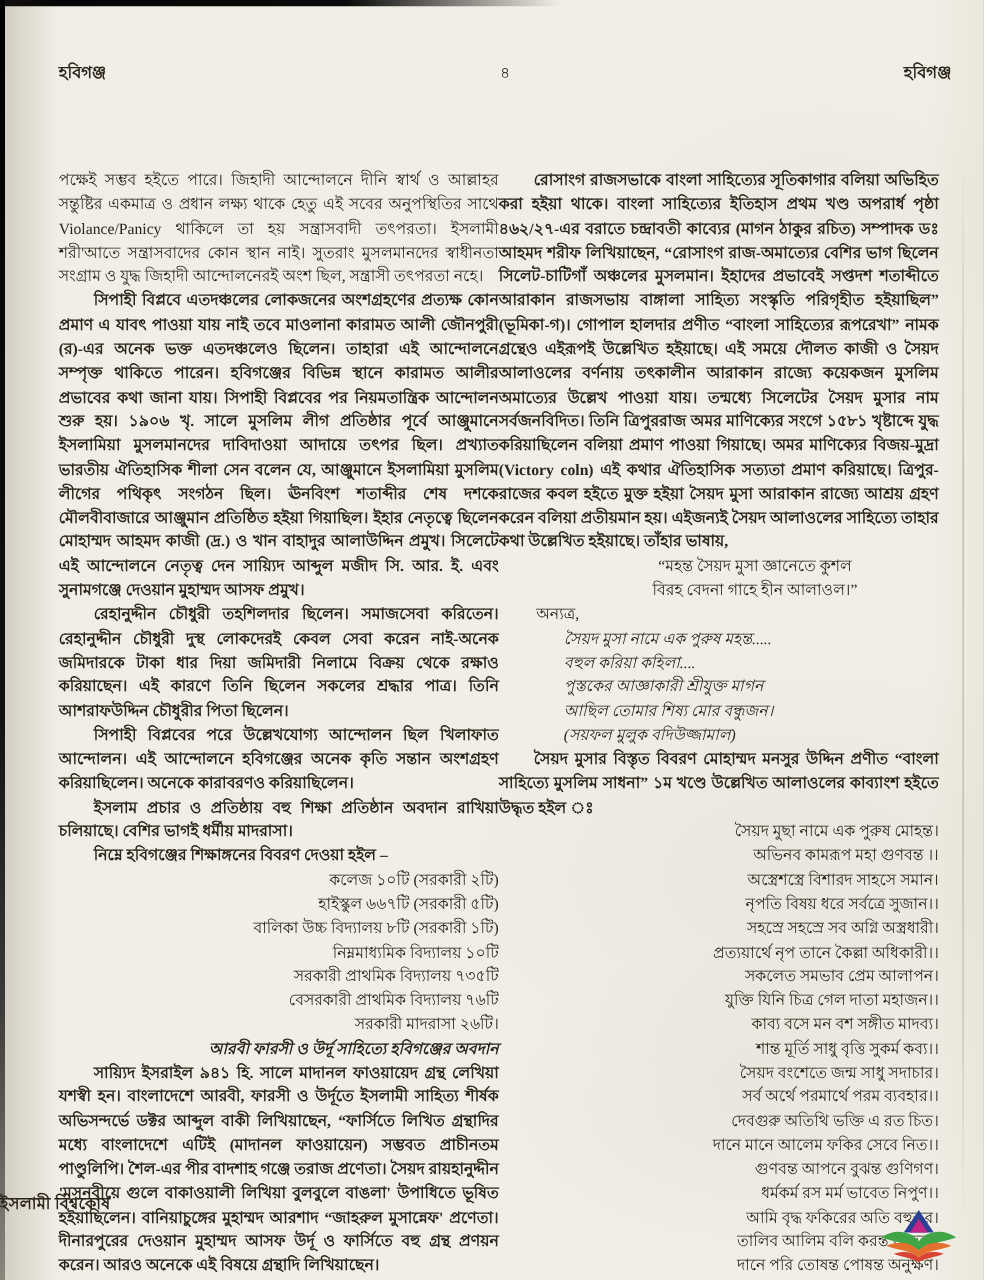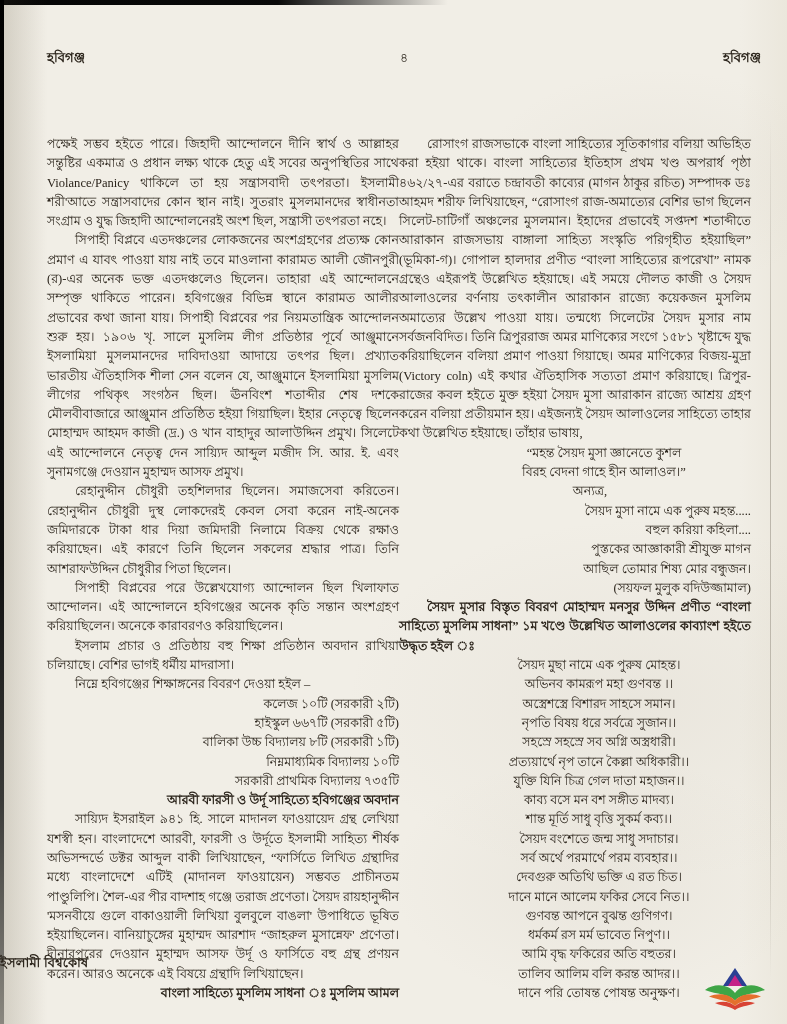--- a/index.html
+++ b/index.html
@@ -30,28 +30,28 @@
   .header{position:absolute;top:48px;left:47px;right:26px;height:18px;
     font-size:13.2px;font-weight:bold;}
   .header .left{position:absolute;left:0;top:0;}
   .header .right{position:absolute;right:0;top:0;}
   .header .num{position:absolute;left:0;right:0;top:1px;text-align:center;
     font-size:12.5px;font-weight:normal;}
   
   .content{position:absolute;top:89px;left:47px;display:flex;gap:0;margin-top:46px;}
   .col{width:352px;font-size:12.55px;line-height:19.3px;text-align:justify;}
   .col p{margin:0;}
-  .p-indent{text-indent:28px;}
+  .p-indent{text-indent:28px;font-weight:bold;}
   .stat-line,.lc-heading{margin-left:28px !important;text-align:right;}
-  .lc-heading{font-weight:bold;}
+  .lc-heading{font-weight:bold;font-style:italic;}
   .quote-line{margin-left:58px !important;text-align:center;}
-  .verse-line{margin-left:52px !important;text-align:right;}
-  .elsewhere{margin-left:30px !important;text-align:center;}
+  .verse-line{margin-left:52px !important;text-align:left;font-style:italic;}
+  .elsewhere{margin-left:30px !important;text-align:left;}
   .bold-para{font-weight:bold;}
-  .poem-line{margin-left:48px !important;text-align:center;}
+  .poem-line{margin-left:48px !important;text-align:right;}
   
   .footer-title{position:absolute;bottom:50px;left:0;right:0;text-align:left;
     font-size:13px;font-weight:bold;letter-spacing:0.2px;}
   .logo{position:absolute;right:20px;bottom:12px;width:64px;height:48px;}
 </style>
 </head>
 <body>
 
 <div class="page">
 
@@ -73,20 +73,22 @@
       <p class="p-indent">সিপাহী বিপ্লবে এতদঞ্চলের লোকজনের অংশগ্রহণের প্রত্যক্ষ কোন প্রমাণ এ যাবৎ পাওয়া যায় নাই তবে মাওলানা কারামত আলী জৌনপুরী (র)-এর অনেক ভক্ত এতদঞ্চলেও ছিলেন। তাহারা এই আন্দোলনে সম্পৃক্ত থাকিতে পারেন। হবিগঞ্জের বিভিন্ন স্থানে কারামত আলীর প্রভাবের কথা জানা যায়। সিপাহী বিপ্লবের পর নিয়মতান্ত্রিক আন্দোলন শুরু হয়। ১৯০৬ খৃ. সালে মুসলিম লীগ প্রতিষ্ঠার পূর্বে আঞ্জুমানে ইসলামিয়া মুসলমানদের দাবিদাওয়া আদায়ে তৎপর ছিল। প্রখ্যাত ভারতীয় ঐতিহাসিক শীলা সেন বলেন যে, আঞ্জুমানে ইসলামিয়া মুসলিম লীগের পথিকৃৎ সংগঠন ছিল। ঊনবিংশ শতাব্দীর শেষ দশকে মৌলবীবাজারে আঞ্জুমান প্রতিষ্ঠিত হইয়া গিয়াছিল। ইহার নেতৃত্বে ছিলেন মোহাম্মদ আহমদ কাজী (দ্র.) ও খান বাহাদুর আলাউদ্দিন প্রমুখ। সিলেটে এই আন্দোলনে নেতৃত্ব দেন সায়্যিদ আব্দুল মজীদ সি. আর. ই. এবং সুনামগঞ্জে দেওয়ান মুহাম্মদ আসফ প্রমুখ।</p>
       <p class="p-indent">রেহানুদ্দীন চৌধুরী তহশিলদার ছিলেন। সমাজসেবা করিতেন। রেহানুদ্দীন চৌধুরী দুস্থ লোকদেরই কেবল সেবা করেন নাই-অনেক জমিদারকে টাকা ধার দিয়া জমিদারী নিলামে বিক্রয় থেকে রক্ষাও করিয়াছেন। এই কারণে তিনি ছিলেন সকলের শ্রদ্ধার পাত্র। তিনি আশরাফউদ্দিন চৌধুরীর পিতা ছিলেন।</p>
       <p class="p-indent">সিপাহী বিপ্লবের পরে উল্লেখযোগ্য আন্দোলন ছিল খিলাফাত আন্দোলন। এই আন্দোলনে হবিগঞ্জের অনেক কৃতি সন্তান অংশগ্রহণ করিয়াছিলেন। অনেকে কারাবরণও করিয়াছিলেন।</p>
       <p class="p-indent">ইসলাম প্রচার ও প্রতিষ্ঠায় বহু শিক্ষা প্রতিষ্ঠান অবদান রাখিয়া চলিয়াছে। বেশির ভাগই ধর্মীয় মাদরাসা।</p>
       <p class="p-indent">নিম্নে হবিগঞ্জের শিক্ষাঙ্গনের বিবরণ দেওয়া হইল –</p>
       <p class="stat-line">কলেজ ১০টি (সরকারী ২টি)</p>
       <p class="stat-line">হাইস্কুল ৬৬৭টি (সরকারী ৫টি)</p>
       <p class="stat-line">বালিকা উচ্চ বিদ্যালয় ৮টি (সরকারী ১টি)</p>
       <p class="stat-line">নিম্নমাধ্যমিক বিদ্যালয় ১০টি</p>
       <p class="stat-line">সরকারী প্রাথমিক বিদ্যালয় ৭৩৫টি</p>
+      <p class="stat-line">বেসরকারী প্রাথমিক বিদ্যালয় ৭৬টি</p>
+      <p class="stat-line">সরকারী মাদরাসা ২৬টি।</p>
       <p class="lc-heading">আরবী ফারসী ও উর্দূ সাহিত্যে হবিগঞ্জের অবদান</p>
       <p class="p-indent">সায়্যিদ ইসরাইল ৯৪১ হি. সালে মাদানল ফাওয়ায়েদ গ্রন্থ লেখিয়া যশস্বী হন। বাংলাদেশে আরবী, ফারসী ও উর্দূতে ইসলামী সাহিত্য শীর্ষক অভিসন্দর্ভে ডক্টর আব্দুল বাকী লিখিয়াছেন, “ফার্সিতে লিখিত গ্রন্থাদির মধ্যে বাংলাদেশে এটিই (মাদানল ফাওয়ায়েন) সম্ভবত প্রাচীনতম পাণ্ডুলিপি। শৈল-এর পীর বাদশাহ গঞ্জে তরাজ প্রণেতা। সৈয়দ রায়হানুদ্দীন 'মসনবীয়ে গুলে বাকাওয়ালী লিখিয়া বুলবুলে বাঙলা' উপাধিতে ভূষিত হইয়াছিলেন। বানিয়াচুঙ্গের মুহাম্মদ আরশাদ “জাহরুল মুসান্নেফ' প্রণেতা। দীনারপুরের দেওয়ান মুহাম্মদ আসফ উর্দূ ও ফার্সিতে বহু গ্রন্থ প্রণয়ন করেন। আরও অনেকে এই বিষয়ে গ্রন্থাদি লিখিয়াছেন।</p>
       <p class="lc-heading">বাংলা সাহিত্যে মুসলিম সাধনা ঃ মুসলিম আমল</p>
     </div>
 
     <div class="col">
       <p class="p-indent">রোসাংগ রাজসভাকে বাংলা সাহিত্যের সূতিকাগার বলিয়া অভিহিত করা হইয়া থাকে। বাংলা সাহিত্যের ইতিহাস প্রথম খণ্ড অপরার্ধ পৃষ্ঠা ৪৬২/২৭-এর বরাতে চন্দ্রাবতী কাব্যের (মাগন ঠাকুর রচিত) সম্পাদক ডঃ আহমদ শরীফ লিখিয়াছেন, “রোসাংগ রাজ-অমাত্যের বেশির ভাগ ছিলেন সিলেট-চাটিগাঁ অঞ্চলের মুসলমান। ইহাদের প্রভাবেই সপ্তদশ শতাব্দীতে আরাকান রাজসভায় বাঙ্গালা সাহিত্য সংস্কৃতি পরিগৃহীত হইয়াছিল” (ভূমিকা-গ)। গোপাল হালদার প্রণীত “বাংলা সাহিত্যের রূপরেখা” নামক গ্রন্থেও এইরূপই উল্লেখিত হইয়াছে। এই সময়ে দৌলত কাজী ও সৈয়দ আলাওলের বর্ণনায় তৎকালীন আরাকান রাজ্যে কয়েকজন মুসলিম অমাত্যের উল্লেখ পাওয়া যায়। তন্মধ্যে সিলেটের সৈয়দ মুসার নাম সর্বজনবিদিত। তিনি ত্রিপুররাজ অমর মাণিক্যের সংগে ১৫৮১ খৃষ্টাব্দে যুদ্ধ করিয়াছিলেন বলিয়া প্রমাণ পাওয়া গিয়াছে। অমর মাণিক্যের বিজয়-মুদ্রা (Victory coln) এই কথার ঐতিহাসিক সত্যতা প্রমাণ করিয়াছে। ত্রিপুর-রাজের কবল হইতে মুক্ত হইয়া সৈয়দ মুসা আরাকান রাজ্যে আশ্রয় গ্রহণ করেন বলিয়া প্রতীয়মান হয়। এইজন্যই সৈয়দ আলাওলের সাহিত্যে তাহার কথা উল্লেখিত হইয়াছে। তাঁহার ভাষায়,</p>
       <p class="quote-line">“মহন্ত সৈয়দ মুসা জ্ঞানেতে কুশল</p>
       <p class="quote-line">বিরহ বেদনা গাহে হীন আলাওল।”</p>
       <p class="elsewhere">অন্যত্র,</p>
@@ -95,20 +97,21 @@
       <p class="verse-line">পুস্তকের আজ্ঞাকারী শ্রীযুক্ত মাগন</p>
       <p class="verse-line">আছিল তোমার শিষ্য মোর বন্ধুজন।</p>
       <p class="verse-line">(সয়ফল মুলুক বদিউজ্জামাল)</p>
       <p class="p-indent bold-para">সৈয়দ মুসার বিস্তৃত বিবরণ মোহাম্মদ মনসুর উদ্দিন প্রণীত “বাংলা সাহিত্যে মুসলিম সাধনা” ১ম খণ্ডে উল্লেখিত আলাওলের কাব্যাংশ হইতে উদ্ধৃত হইল ঃ</p>
       <p class="poem-line">সৈয়দ মুছা নামে এক পুরুষ মোহন্ত।</p>
       <p class="poem-line">অভিনব কামরূপ মহা গুণবন্ত ।।</p>
       <p class="poem-line">অস্ত্রেশস্ত্রে বিশারদ সাহসে সমান।</p>
       <p class="poem-line">নৃপতি বিষয় ধরে সর্বত্রে সুজান।।</p>
       <p class="poem-line">সহস্রে সহস্রে সব অগ্নি অস্ত্রধারী।</p>
       <p class="poem-line">প্রত্যয়ার্থে নৃপ তানে কৈল্লা অধিকারী।।</p>
+      <p class="poem-line">সকলেত সমভাব প্রেম আলাপন।</p>
       <p class="poem-line">যুক্তি যিনি চিত্র গেল দাতা মহাজন।।</p>
       <p class="poem-line">কাব্য বসে মন বশ সঙ্গীত মাদব্য।</p>
       <p class="poem-line">শান্ত মূর্তি সাধু বৃত্তি সুকর্ম কব্য।।</p>
       <p class="poem-line">সৈয়দ বংশেতে জন্ম সাধু সদাচার।</p>
       <p class="poem-line">সর্ব অর্থে পরমার্থে পরম ব্যবহার।।</p>
       <p class="poem-line">দেবগুরু অতিথি ভক্তি এ রত চিত।</p>
       <p class="poem-line">দানে মানে আলেম ফকির সেবে নিত।।</p>
       <p class="poem-line">গুণবন্ত আপনে বুঝন্ত গুণিগণ।</p>
       <p class="poem-line">ধর্মকর্ম রস মর্ম ভাবেত নিপুণ।।</p>
       <p class="poem-line">আমি বৃদ্ধ ফকিরের অতি বহুতর।</p>

